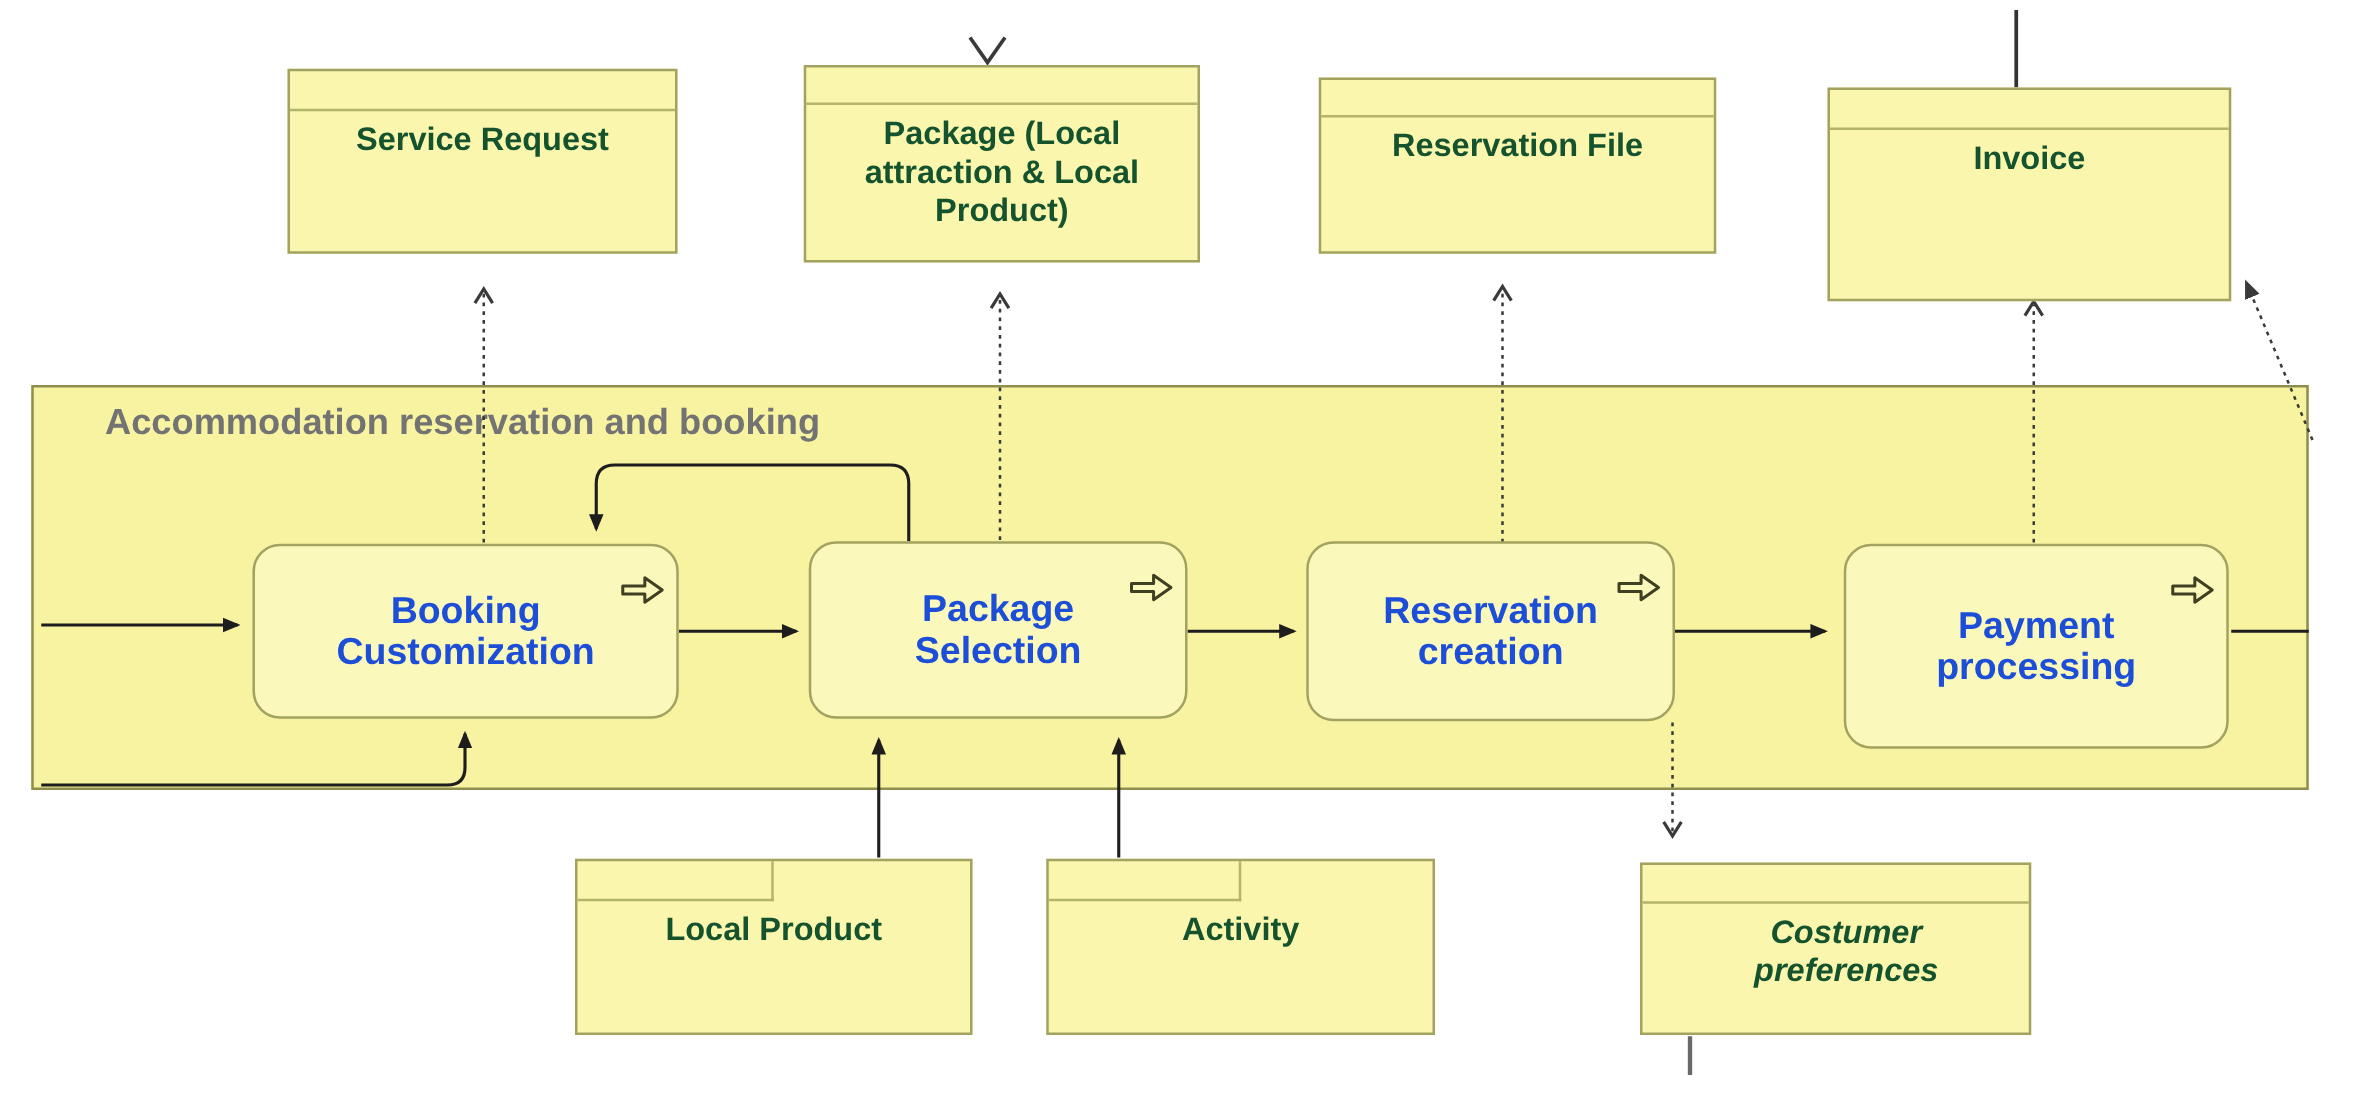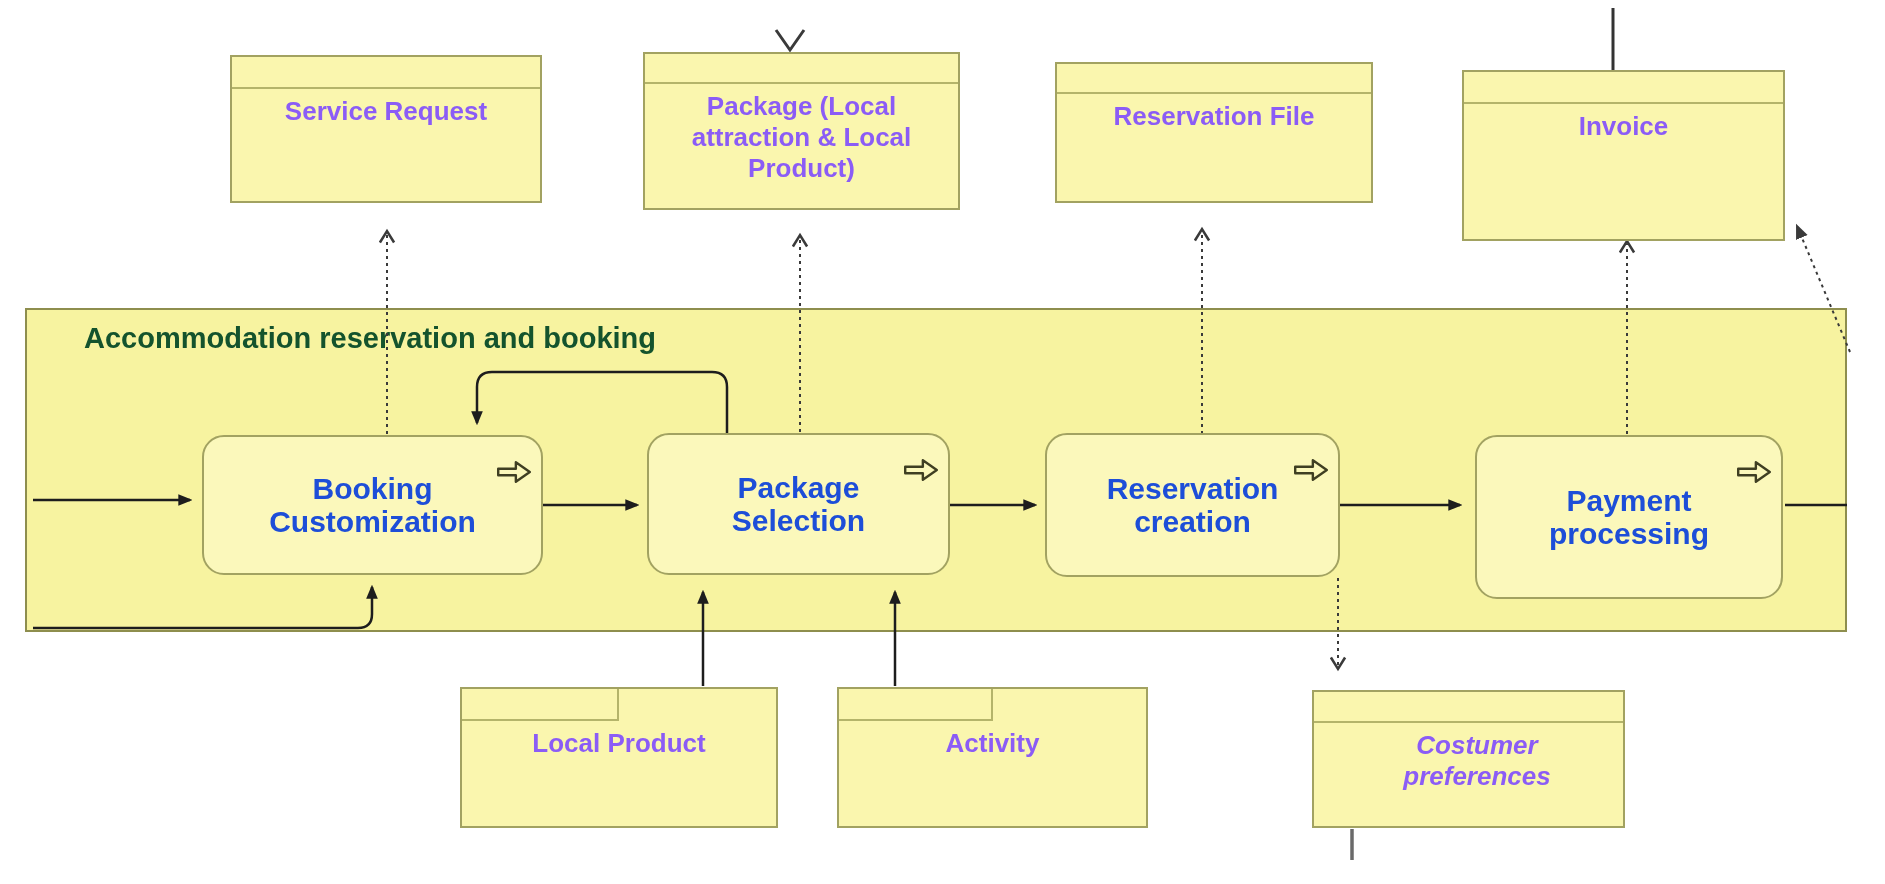--- a/index.html
+++ b/index.html
@@ -2,29 +2,29 @@
 <html><head>
 <meta charset="utf-8">
 <style>
   html,body{margin:0;padding:0;background:#ffffff;}
   #canvas{position:relative;width:1885px;height:884px;background:#ffffff;overflow:hidden;
           font-family:"Liberation Sans",sans-serif;}
   
   #band{position:absolute;left:25px;top:308px;width:1822px;height:324px;
         background:#f7f3a0;border:2px solid #8e8e4e;box-sizing:border-box;z-index:1;}
   #band-label{position:absolute;left:57px;top:12px;font-size:29px;font-weight:bold;
-        color:#14532d;white-space:nowrap;}
+        color:#737373;white-space:nowrap;}
   
   #wires{position:absolute;left:0;top:0;z-index:2;}
   
   .dobj{position:absolute;background:#faf6ae;border:2px solid #a2a261;box-sizing:border-box;z-index:3;}
   .dobj-header{height:32px;border-bottom:2px solid #b4b46a;box-sizing:border-box;}
   .dobj.tab .dobj-header{width:50%;border-right:2px solid #b4b46a;}
   .dobj-label{text-align:center;font-weight:bold;font-size:26px;line-height:31px;
-        color:#8b5cf6;padding-top:7px;}
+        color:#14532d;padding-top:7px;}
   
   .proc{position:absolute;background:#fbf8bb;border:2px solid #a2a261;border-radius:22px;
         box-sizing:border-box;z-index:3;}
   .proc-label{display:flex;align-items:center;justify-content:center;height:100%;
         text-align:center;font-weight:bold;font-size:30px;line-height:33px;color:#1d4ed8;
         padding:0 55px 6px 55px;}
   .proc-icon{position:absolute;right:8px;top:22px;width:38px;height:26px;}
   .pad-sm .proc-label{padding:0 50px 6px 50px;}
   .wide-label .dobj-label{padding-left:28px;padding-right:28px;}
   .narrow-label .dobj-label{padding-left:50px;padding-right:33px;font-style:italic;}

